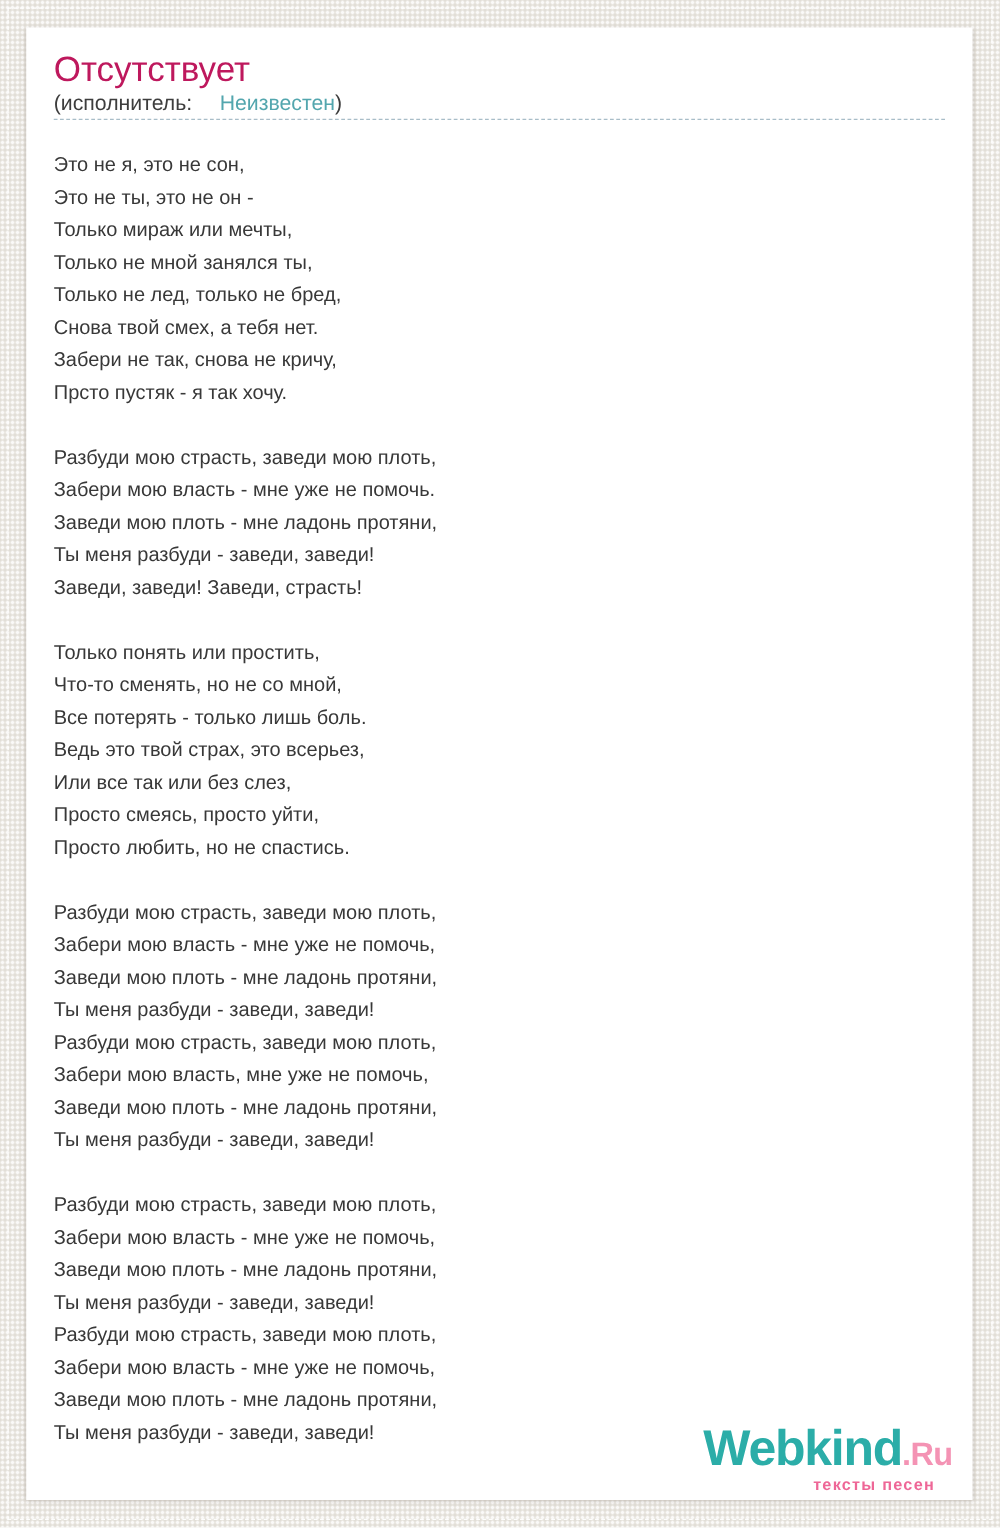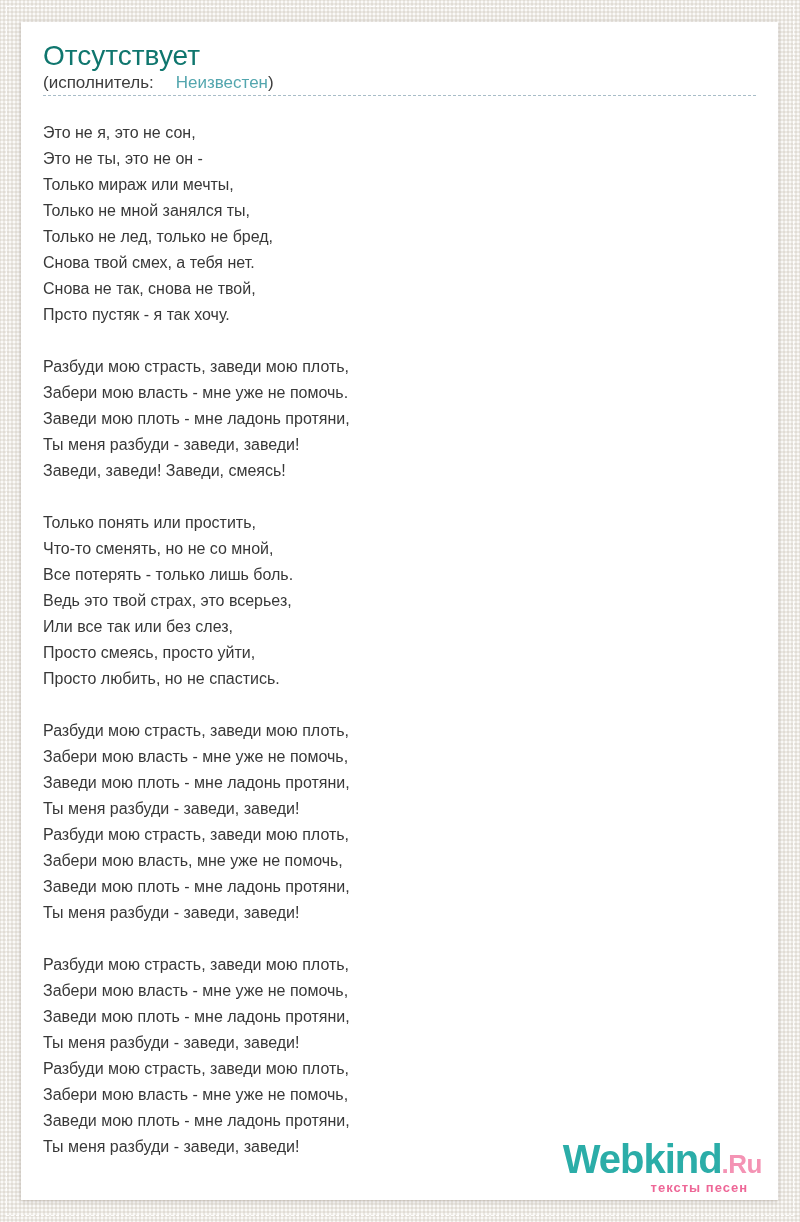--- a/index.html
+++ b/index.html
@@ -22,21 +22,21 @@
   }
   .card {
     position:absolute; left:21px; top:22px;
     width:757px; height:1178px;
     background:#ffffff;
     box-shadow:0 1px 4px rgba(120,110,100,.35);
     padding:18px 22px 0 22px;
   }
   .page-title {
     font-size:28px; line-height:32px; font-weight:400;
-    color:#0f766e; letter-spacing:0;
+    color:#be185d; letter-spacing:0;
   }
   .subtitle-row {
     font-size:17px; line-height:22px; color:#3d3d3d;
     border-bottom:1px dashed #a8bdc8;
     padding-bottom:1px;
   }
   .artist-link {
     color:#53a6ae; text-decoration:none; cursor:pointer; margin-left:22px;
   }
   .lyrics {
@@ -73,29 +73,29 @@
   </div>
 
   <div class="lyrics">
       <div class="stanza">
         <div class="line">Это не я, это не сон,</div>
         <div class="line">Это не ты, это не он -</div>
         <div class="line">Только мираж или мечты,</div>
         <div class="line">Только не мной занялся ты,</div>
         <div class="line">Только не лед, только не бред,</div>
         <div class="line">Снова твой смех, а тебя нет.</div>
-        <div class="line">Снова не так, снова не твой,</div>
+        <div class="line">Забери не так, снова не кричу,</div>
         <div class="line">Прсто пустяк - я так хочу.</div>
       </div>
       <div class="stanza">
         <div class="line">Разбуди мою страсть, заведи мою плоть,</div>
         <div class="line">Забери мою власть - мне уже не помочь.</div>
         <div class="line">Заведи мою плоть - мне ладонь протяни,</div>
         <div class="line">Ты меня разбуди - заведи, заведи!</div>
-        <div class="line">Заведи, заведи! Заведи, смеясь!</div>
+        <div class="line">Заведи, заведи! Заведи, страсть!</div>
       </div>
       <div class="stanza">
         <div class="line">Только понять или простить,</div>
         <div class="line">Что-то сменять, но не со мной,</div>
         <div class="line">Все потерять - только лишь боль.</div>
         <div class="line">Ведь это твой страх, это всерьез,</div>
         <div class="line">Или все так или без слез,</div>
         <div class="line">Просто смеясь, просто уйти,</div>
         <div class="line">Просто любить, но не спастись.</div>
       </div>

